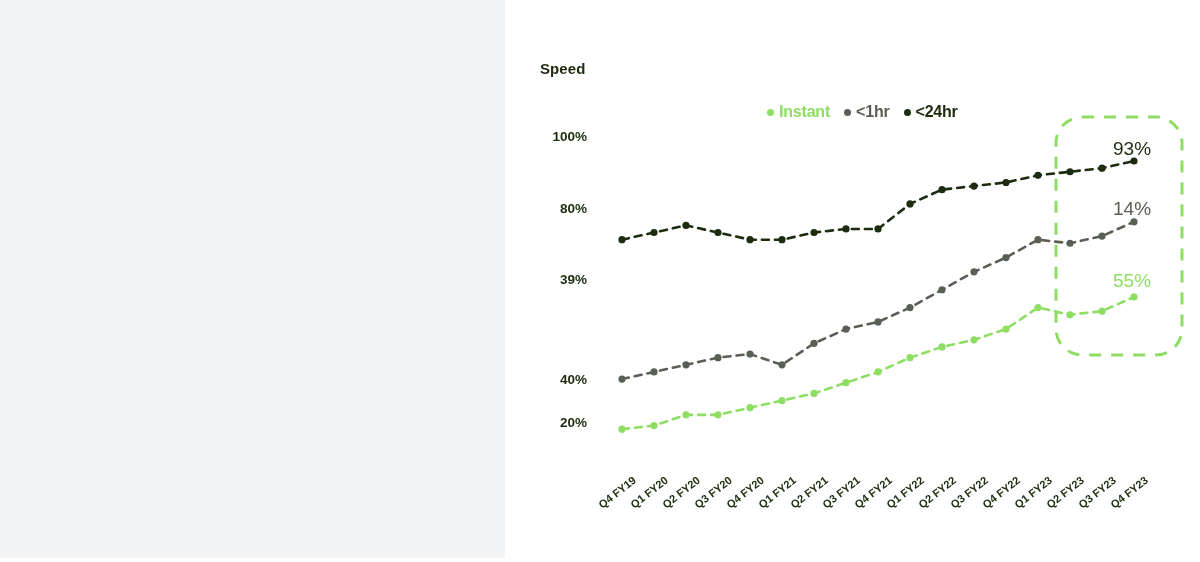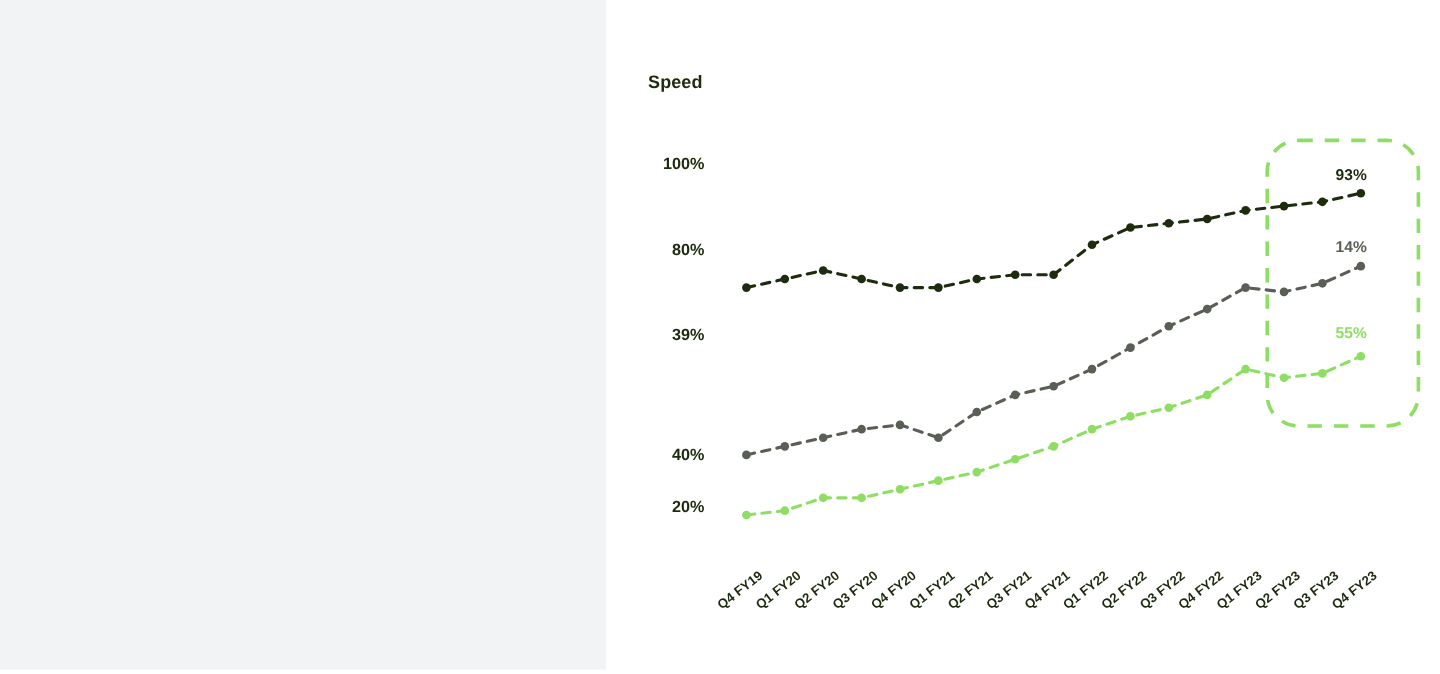--- a/index.html
+++ b/index.html
@@ -66,41 +66,55 @@
     position:absolute;
     font-size:11px;font-weight:bold;color:#1d2b0e;
     transform-origin:left top;
     transform:rotate(-38deg);
     white-space:nowrap;
   }
 
   
   .endval{
     position:absolute;
-    font-size:13px;font-weight:bold;
+    font-size:19px;font-weight:normal;
     white-space:nowrap;
   }
 
   svg{display:block;}
   .svg-layer{position:absolute;left:0;top:0;}
 </style>
 </head>
 <body>
 
 <div id="stage">
 
   <div class="hero-panel">
     <div class="hero-copy">
     </div>
   </div>
 
   <div class="chart-panel">
 
     <div class="chart-title">Speed</div>
 
+    <div class="legend">
+      <span class="legend-item">
+        <span class="legend-dot" style="background:#8ede63"></span>
+        <span class="legend-label" style="color:#8ede63">Instant</span>
+      </span>
+      <span class="legend-item">
+        <span class="legend-dot" style="background:#5a5f55"></span>
+        <span class="legend-label" style="color:#5a5f55">&lt;1hr</span>
+      </span>
+      <span class="legend-item">
+        <span class="legend-dot" style="background:#1d2b0e"></span>
+        <span class="legend-label" style="color:#1d2b0e">&lt;24hr</span>
+      </span>
+    </div>
 
     <div class="plot" id="axis-layer">
         <div class="y-label" style="left: 36px; top: 422px;">20%</div>
         <div class="y-label" style="left: 36px; top: 350.5px; margin-top: 28px;">40%</div>
         <div class="y-label" style="left: 36px; top: 279px;">39%</div>
         <div class="y-label" style="left: 36px; top: 207.5px;">80%</div>
         <div class="y-label" style="left: 36px; top: 136px;">100%</div>
         <div class="x-label" style="left: 91px; top: 501px;">Q4 FY19</div>
         <div class="x-label" style="left: 123px; top: 501px;">Q1 FY20</div>
         <div class="x-label" style="left: 155px; top: 501px;">Q2 FY20</div>

